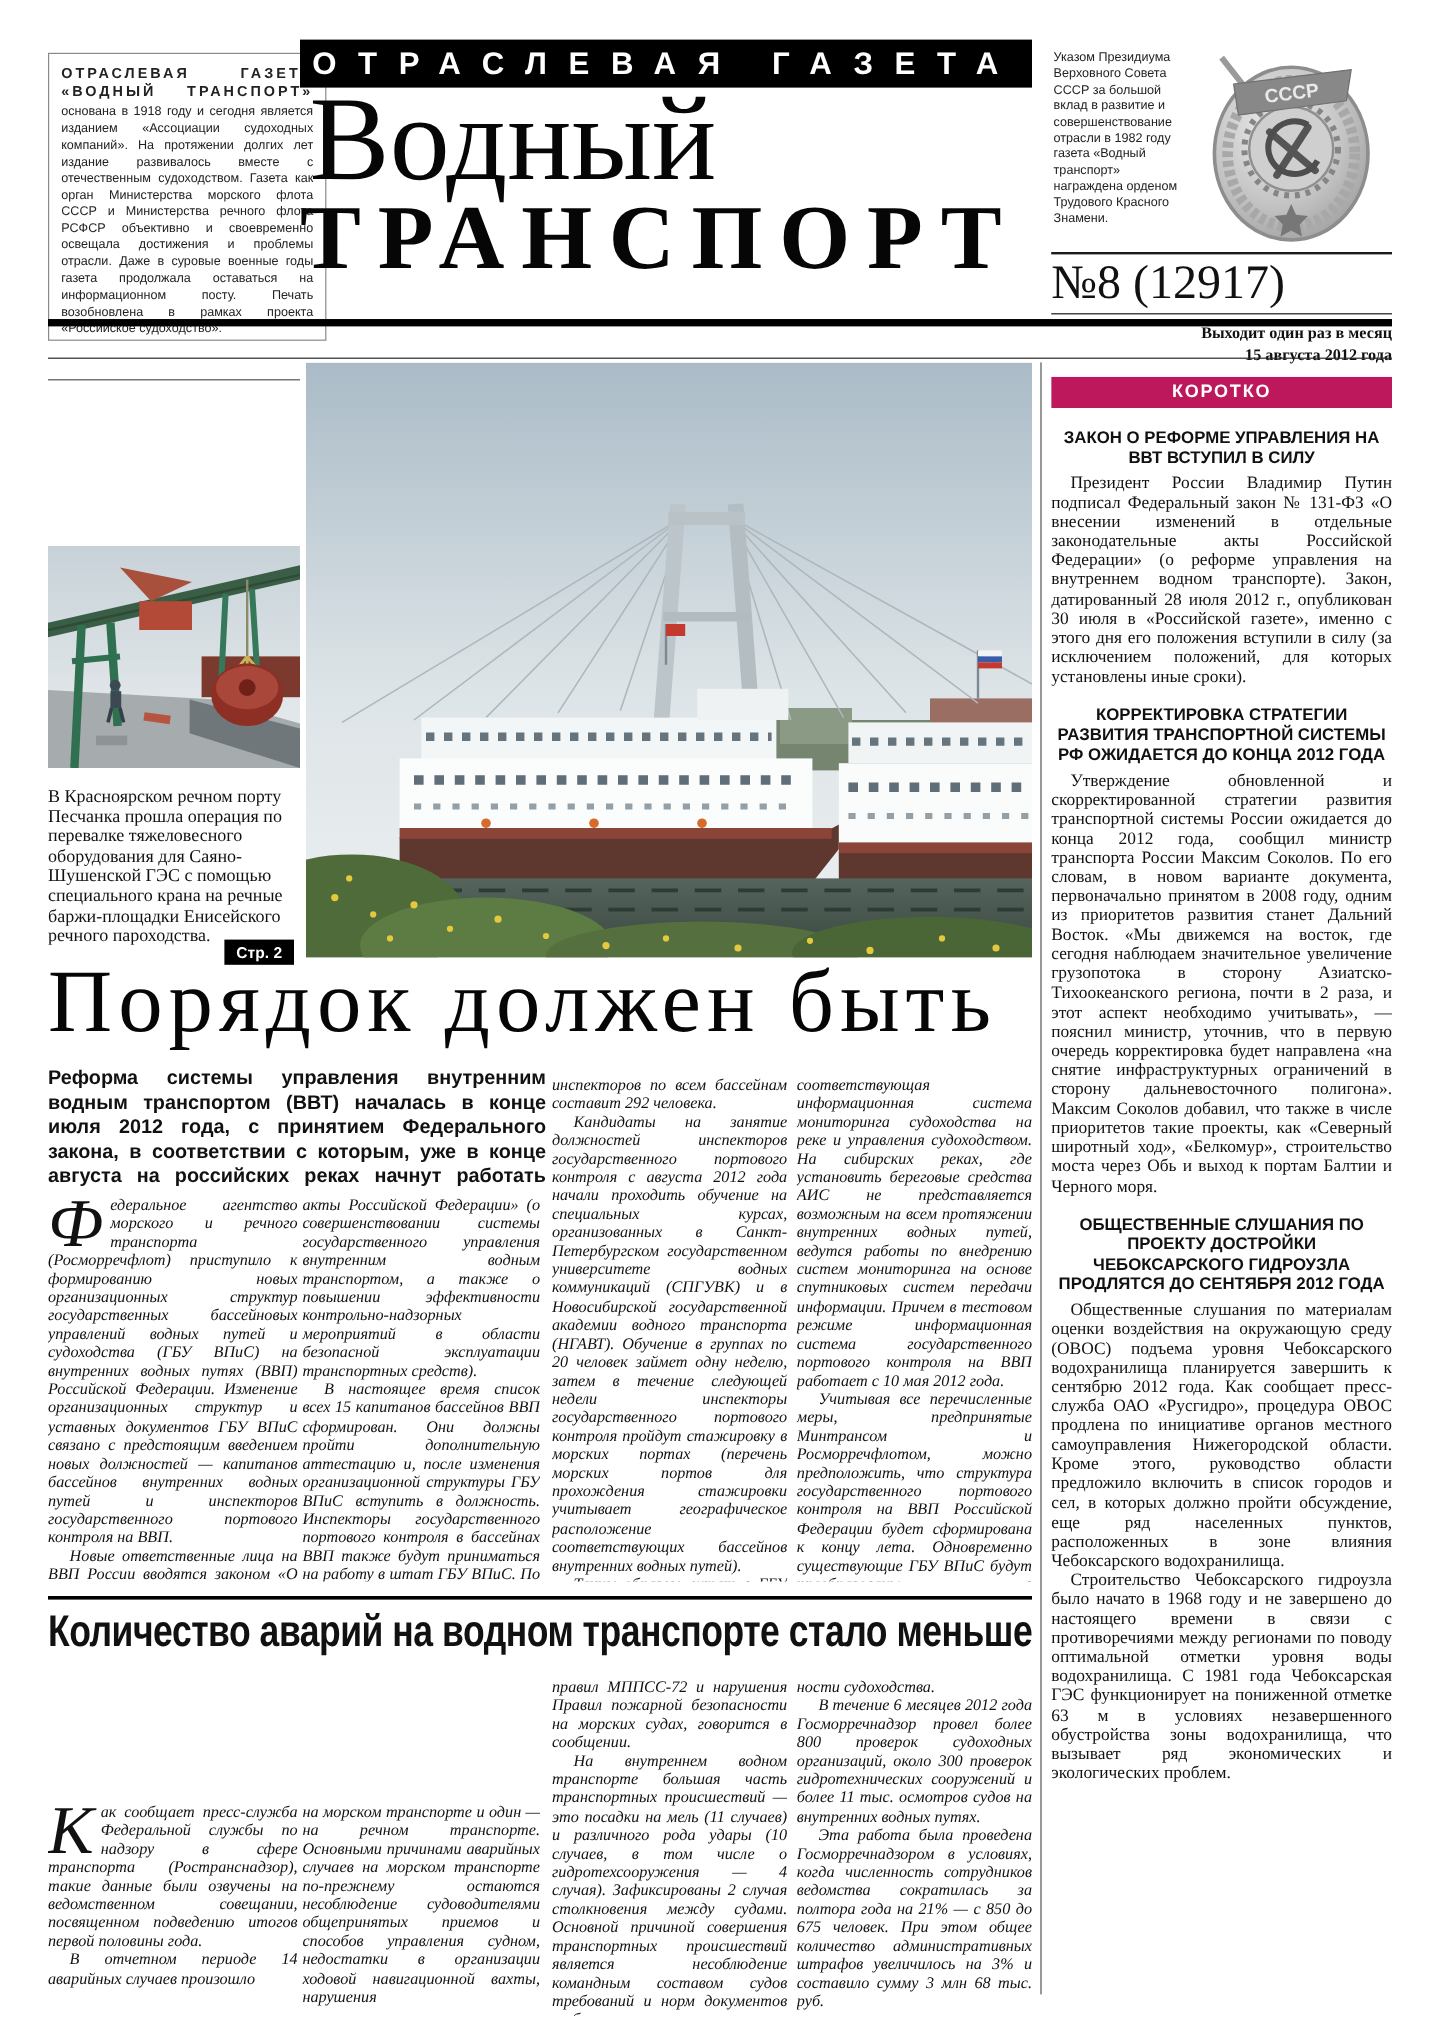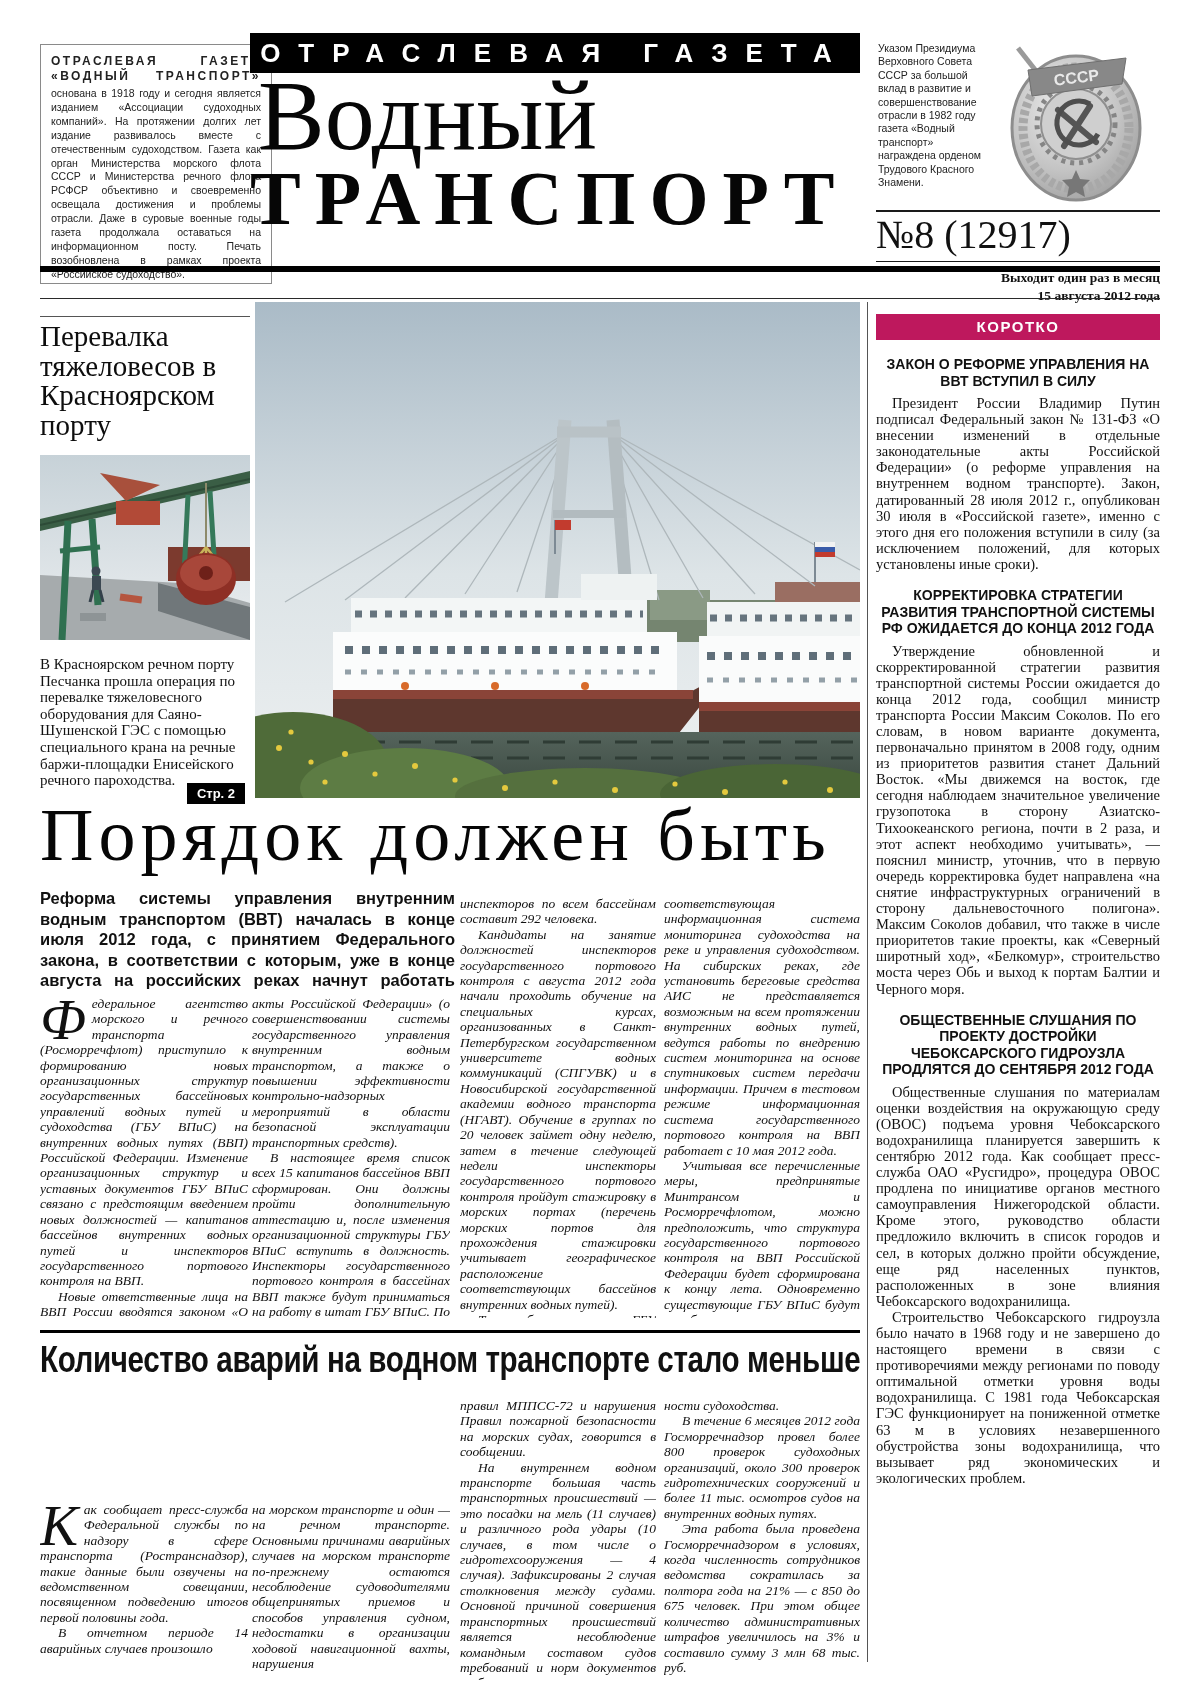--- a/index.html
+++ b/index.html
@@ -128,21 +128,20 @@
       <div>Выходит один раз в месяц</div>
       <div>15 августа 2012 года</div>
     </div>
   </div>
 
   <div class="abs rule-heavy"></div>
   <div class="abs rule-thin"></div>
   <div class="abs rule-left2"></div>
   <div class="abs vdivider"></div>
 
-  <div class="abs lstory-head">Перевалка тяжеловесов в Красноярском порту</div>
   <div class="abs lphoto">
     <svg width="210" height="185" viewBox="0 0 210 185">
       <defs>
         <linearGradient id="lsky" x2="0" y2="1">
           <stop offset="0" stop-color="#c7d2d8"></stop>
             <stop offset="1" stop-color="#ebeef0"></stop>
         </linearGradient>
       </defs>
       <rect width="210" height="185" fill="url(#lsky)"></rect>
       <path d="M0,120 L140,128 L210,148 L210,185 L0,185 Z" fill="#a6abad"></path>

